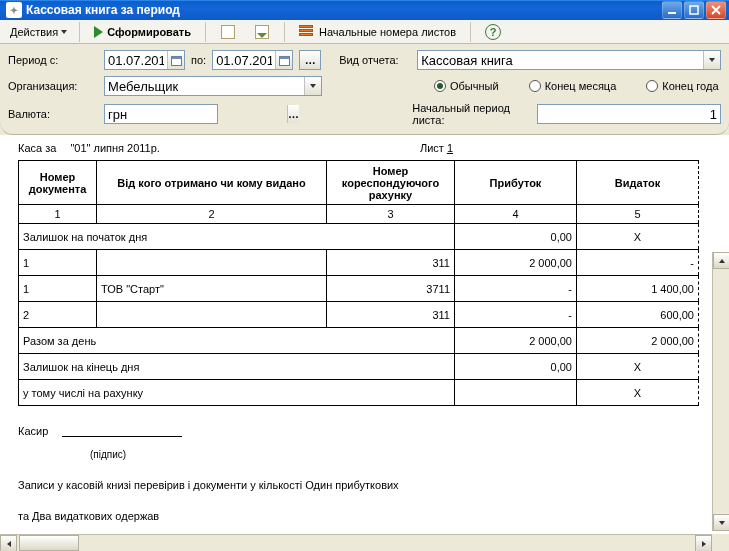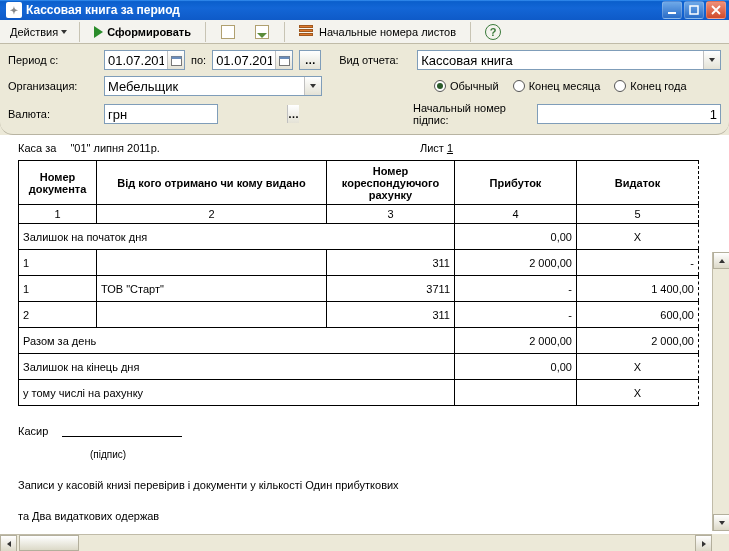--- a/index.html
+++ b/index.html
@@ -136,21 +136,21 @@
     cursor: pointer;
   }
   .mini-cal svg, .mini .chev { display: block; }
   .btn3 {
     height: 20px; width: 22px;
     border: 1px solid #7f9db9;
     background: linear-gradient(to bottom, #fff, #e4e2d6);
     display: inline-flex; align-items: center; justify-content: center;
     cursor: pointer; font-weight: bold;
   }
-  .radio-group { display: flex; align-items: center; gap: 14px; }
+  .radio-group { display: flex; align-items: center; gap: 30px; }
   .radio-item { display: flex; align-items: center; gap: 4px; cursor: pointer; }
   .radio {
     width: 12px; height: 12px; border: 1px solid #555; border-radius: 50%;
     display: inline-flex; align-items: center; justify-content: center;
     background: #fff;
   }
   .radio.on::after {
     content: ""; width: 6px; height: 6px; background: #2a5a2a; border-radius: 50%;
   }
 
@@ -339,21 +339,21 @@
       </div>
     </div>
   </div>
   <div class="filter-row">
     <span class="lbl">Валюта:</span>
     <span class="field" style="width:114px">
       <input style="flex: 1 1 0%;" value="грн">
       <span class="mini" style="font-weight:bold">…</span>
     </span>
     <span style="width:204px"></span>
-    <span>Начальный номер підпис:</span>
+    <span>Начальный период листа:</span>
     <span class="field" style="flex:1">
       <input style="flex: 1 1 0%; text-align: right;" value="1">
     </span>
   </div>
 </div>
 
 <div style="flex:1; position:relative; background:#fff;">
   <div class="report-wrap">
     <div class="report-header">
       <div class="ks">

